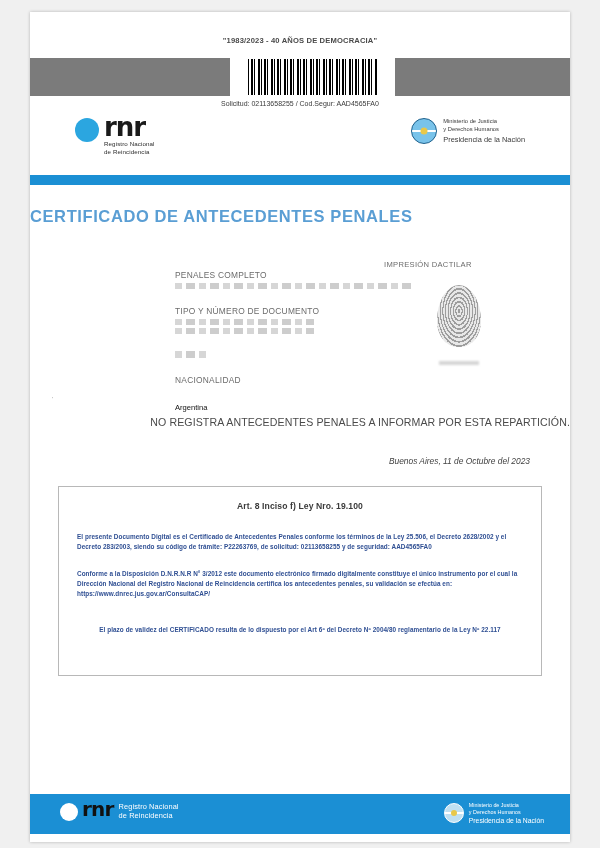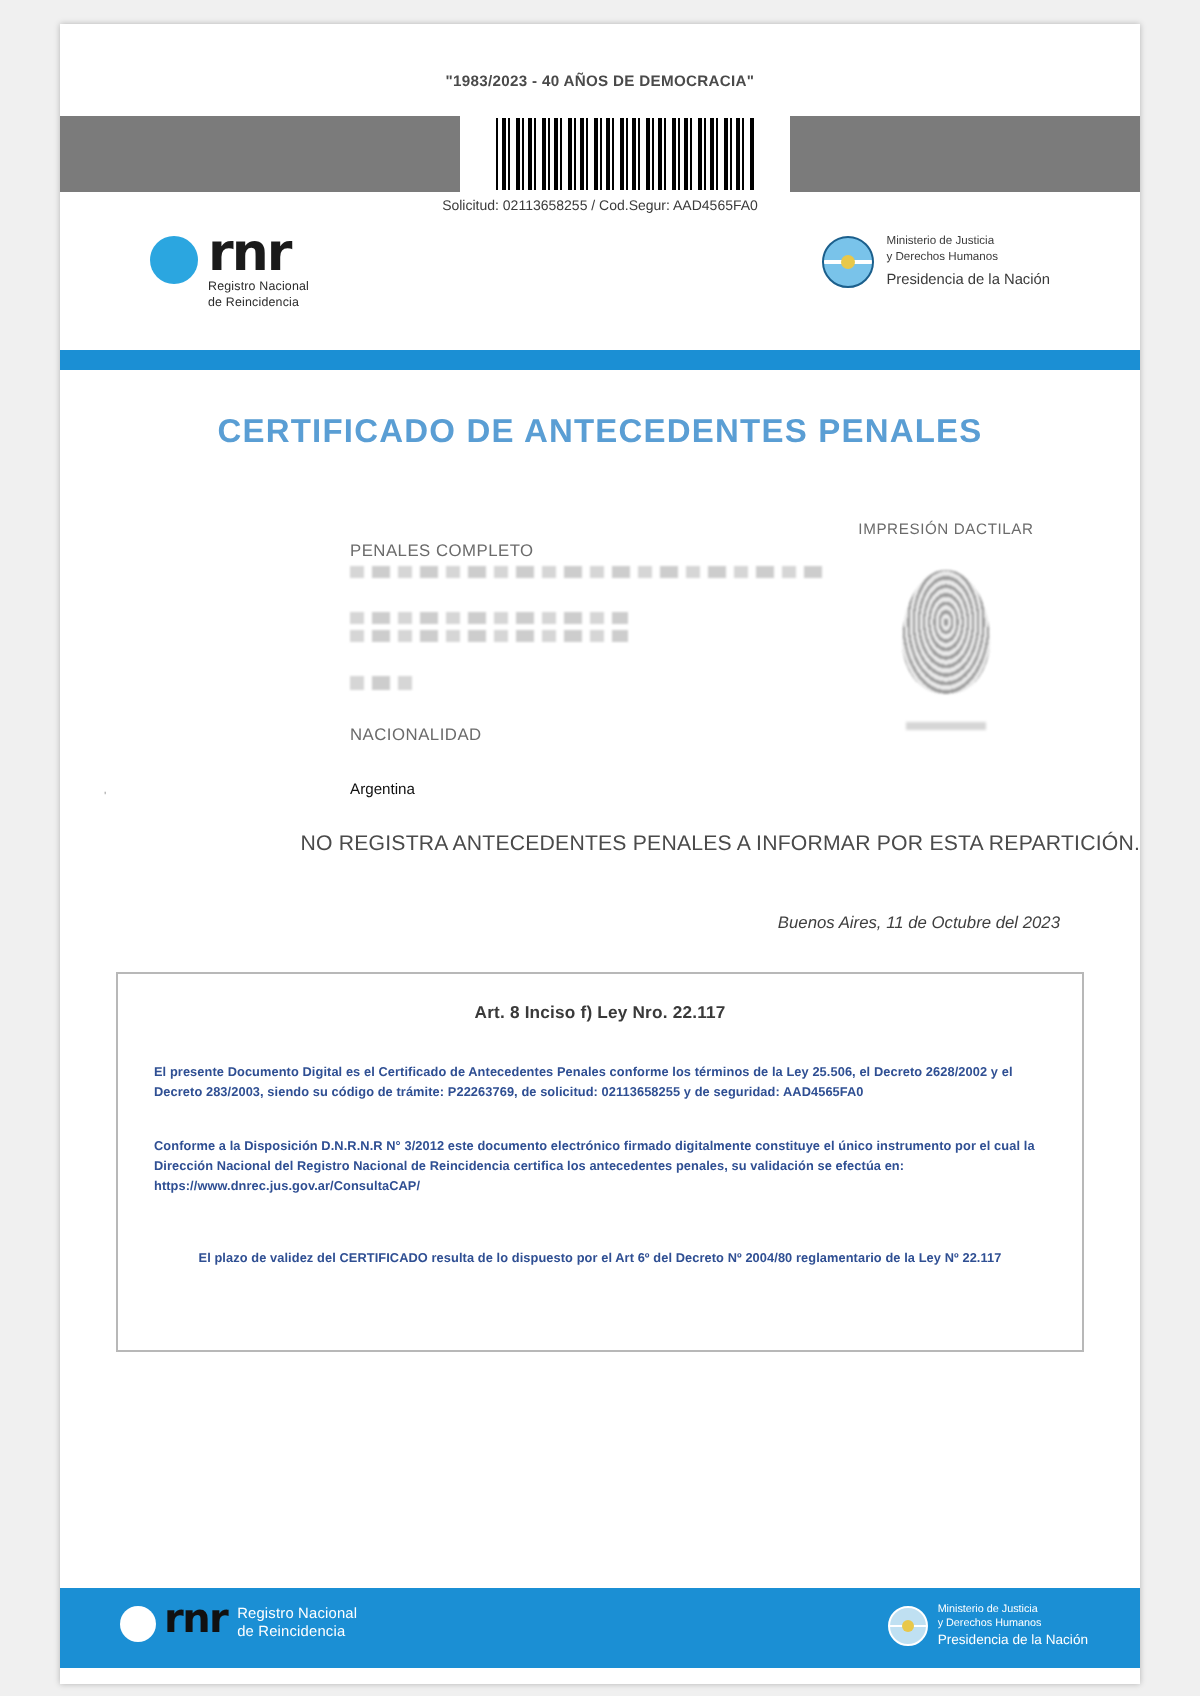--- a/index.html
+++ b/index.html
@@ -113,21 +113,21 @@
 
   
   .blue-rule {
     position: absolute; left: 0; top: 163px;
     width: 100%; height: 10px; background: #1b8fd4;
   }
 
   
   .doc-title {
     position: absolute; left: 0; top: 195px; width: 100%;
-    text-align: center;
+    text-align: left;
     font-size: 16.5px;
     letter-spacing: 0.6px;
     color: #5a9ed4;
     font-weight: 600;
   }
 
   
   .fields {
     position: absolute; left: 145px; top: 258px; width: 240px;
   }
@@ -146,22 +146,22 @@
       to right, #c9c9c9 0px, #c9c9c9 7px, #ffffff 7px, #ffffff 11px,
       #bdbdbd 11px, #bdbdbd 20px, #ffffff 20px, #ffffff 24px);
     opacity: 0.75;
     filter: blur(0.6px);
   }
   .redacted.short { width: 58%; }
   .redacted.tiny { width: 14%; height: 7px; }
 
   
   .fingerprint-block {
-    position: absolute; right: 22px; top: 248px;
-    width: 150px; text-align: center;
+    position: absolute; right: 36px; top: 248px;
+    width: 150px; 
   }
   .fp-label {
     font-size: 7.6px; color: #6b6b6b; letter-spacing: 0.3px;
   }
   .fp-img {
     margin: 16px auto 0;
     width: 44px; height: 62px;
     border-radius: 50% 50% 46% 46% / 58% 58% 42% 42%;
     background:
       repeating-radial-gradient(ellipse at 50% 42%,
@@ -301,20 +301,21 @@
     <div class="blue-rule"></div>
 
     <div class="doc-title">CERTIFICADO DE ANTECEDENTES PENALES</div>
 
     <div class="fields">
       <div class="field">
         <div class="field-label">PENALES COMPLETO</div>
         <span class="redacted"></span>
       </div>
       <div class="field">
+        <div class="field-label">TIPO Y NÚMERO DE DOCUMENTO</div>
         <span class="redacted short"></span>
         <span class="redacted short"></span>
       </div>
       <div class="field">
         <span class="redacted tiny"></span>
       </div>
       <div class="field">
         <div class="field-label">NACIONALIDAD</div>
         <div class="field-value">Argentina</div>
       </div>
@@ -325,21 +326,21 @@
       <div class="fp-img"></div>
       <div class="fp-caption"></div>
     </div>
 
     <div class="stray-mark">'</div>
 
     <div class="statement">NO REGISTRA ANTECEDENTES PENALES A INFORMAR POR ESTA REPARTICIÓN.</div>
     <div class="city-date">Buenos Aires, 11 de Octubre del 2023</div>
 
     <div class="legal-box">
-      <div class="legal-title">Art. 8 Inciso f) Ley Nro. 22.117</div>
+      <div class="legal-title">Art. 8 Inciso f) Ley Nro. 19.100</div>
       <div class="legal-p p1">El presente Documento Digital es el Certificado de Antecedentes Penales conforme los términos de la Ley 25.506, el Decreto 2628/2002 y el Decreto 283/2003, siendo su código de trámite: P22263769, de solicitud: 02113658255 y de seguridad: AAD4565FA0</div>
       <div class="legal-p p2">Conforme a la Disposición D.N.R.N.R N° 3/2012 este documento electrónico firmado digitalmente constituye el único instrumento por el cual la Dirección Nacional del Registro Nacional de Reincidencia certifica los antecedentes penales, su validación se efectúa en: https://www.dnrec.jus.gov.ar/ConsultaCAP/</div>
       <div class="legal-p p3">El plazo de validez del CERTIFICADO resulta de lo dispuesto por el Art 6º del Decreto Nº 2004/80 reglamentario de la Ley Nº 22.117</div>
     </div>
 
     <div class="footer-bar">
       <div class="footer-rnr">
         <div class="f-dot"></div>
         <div class="f-text">
           <div class="f-word">rnr</div>

